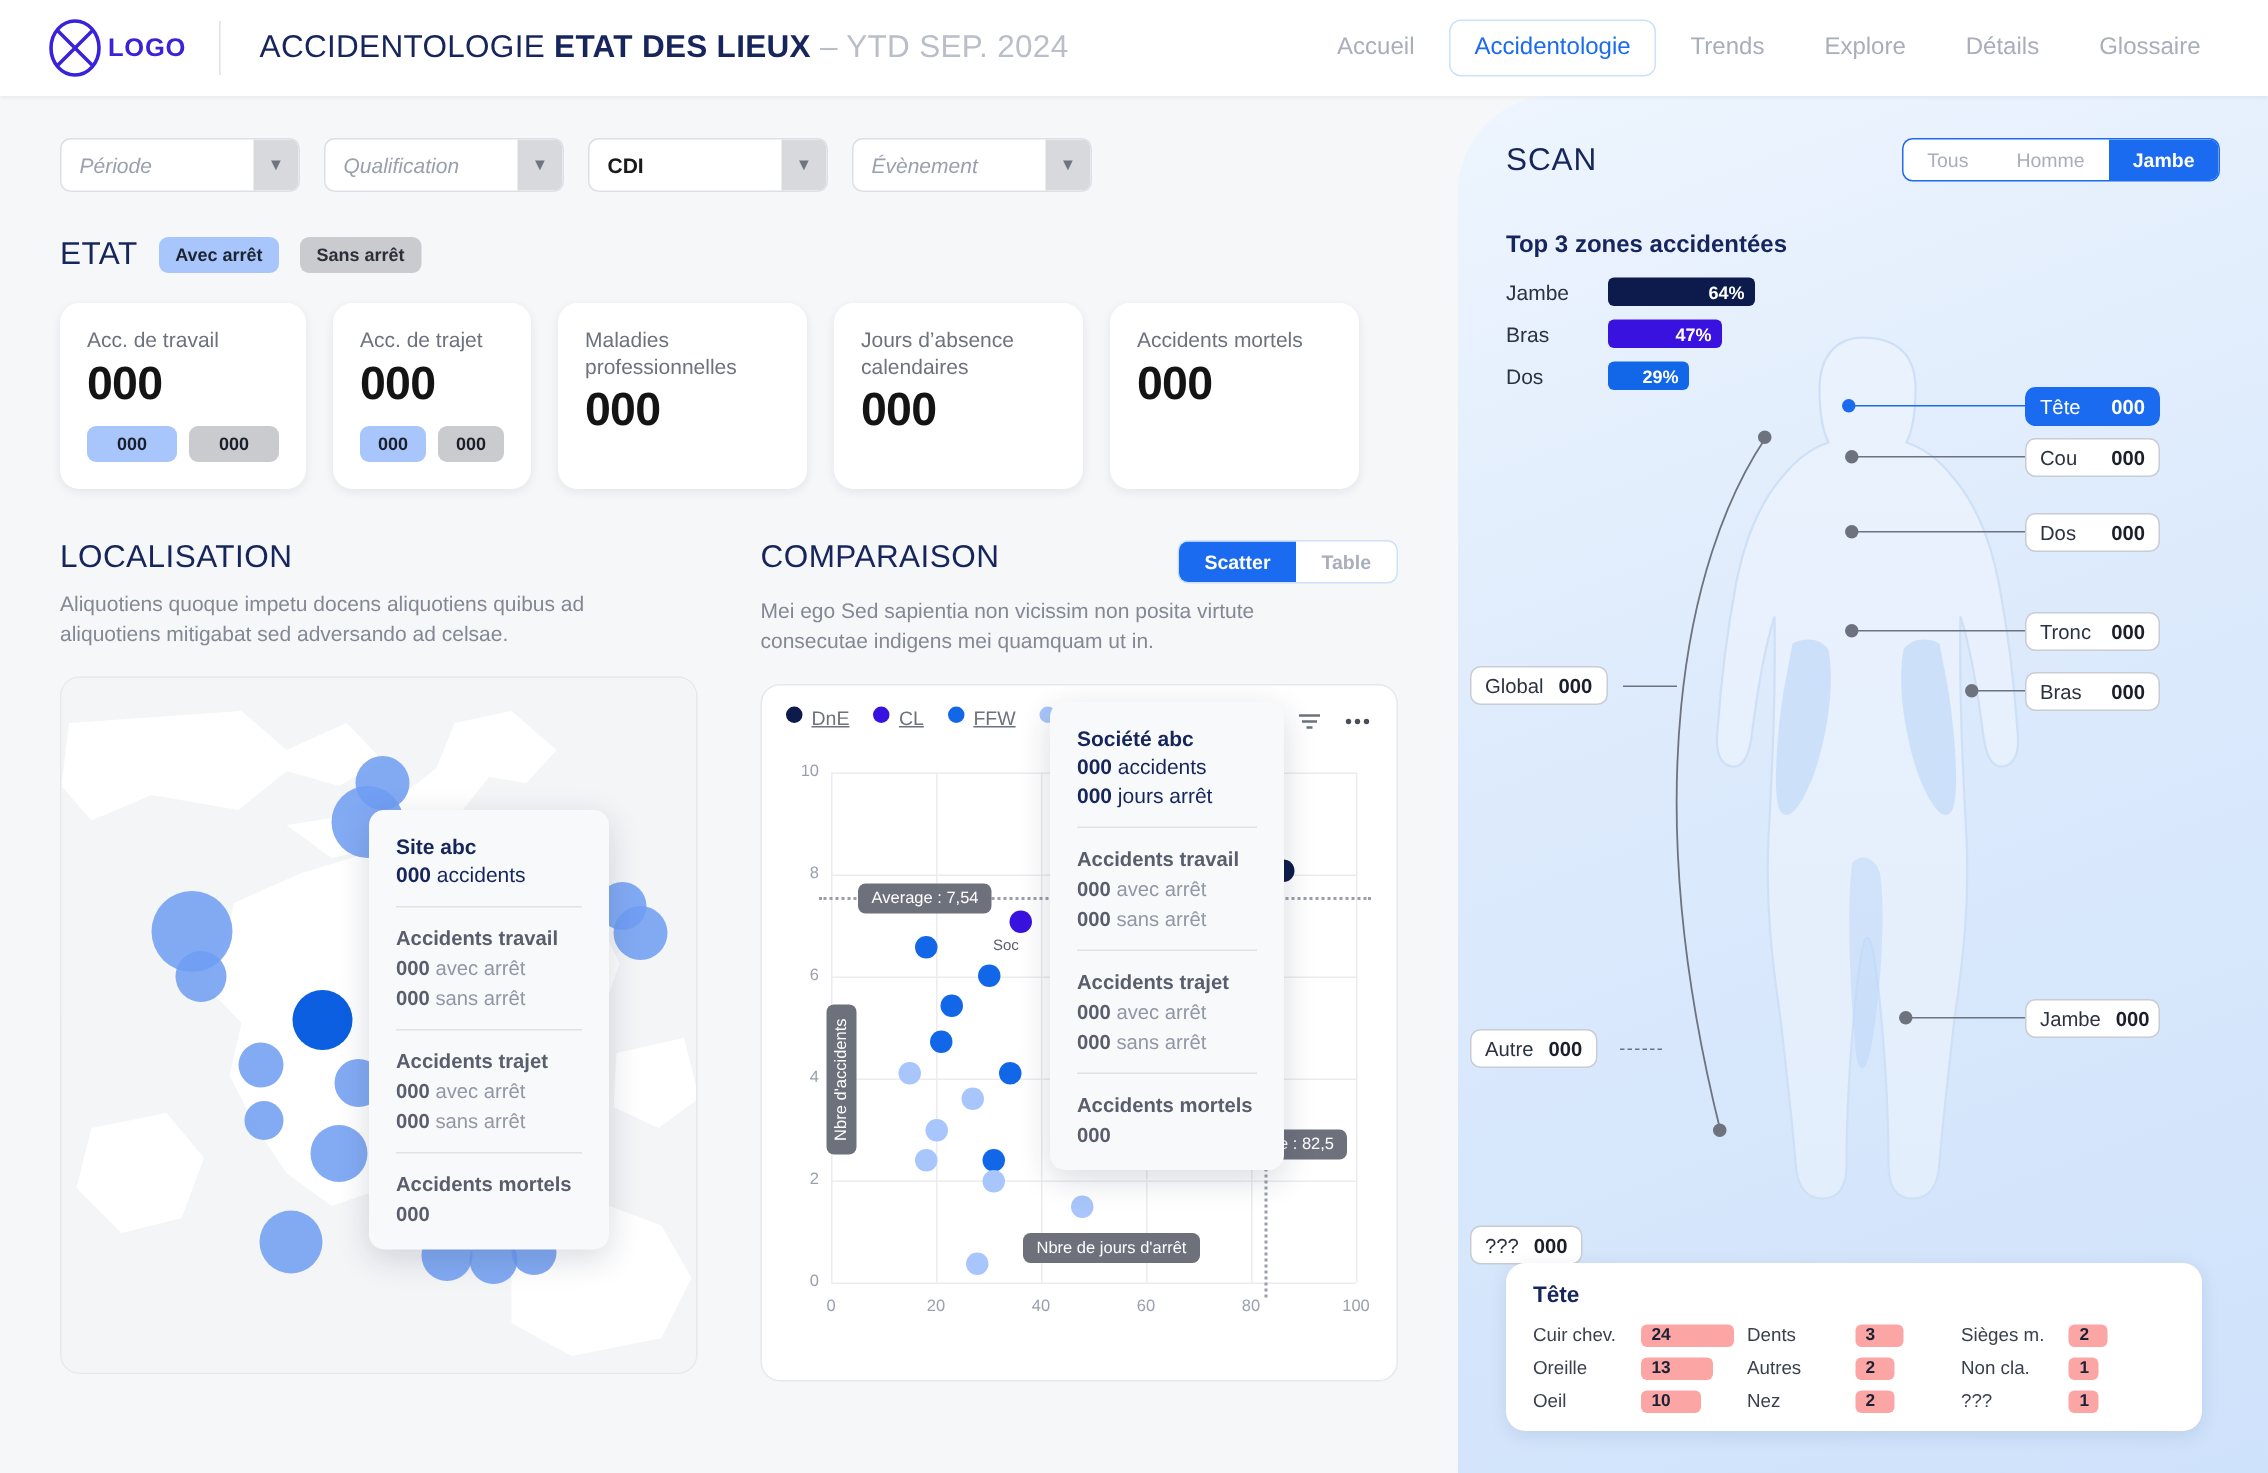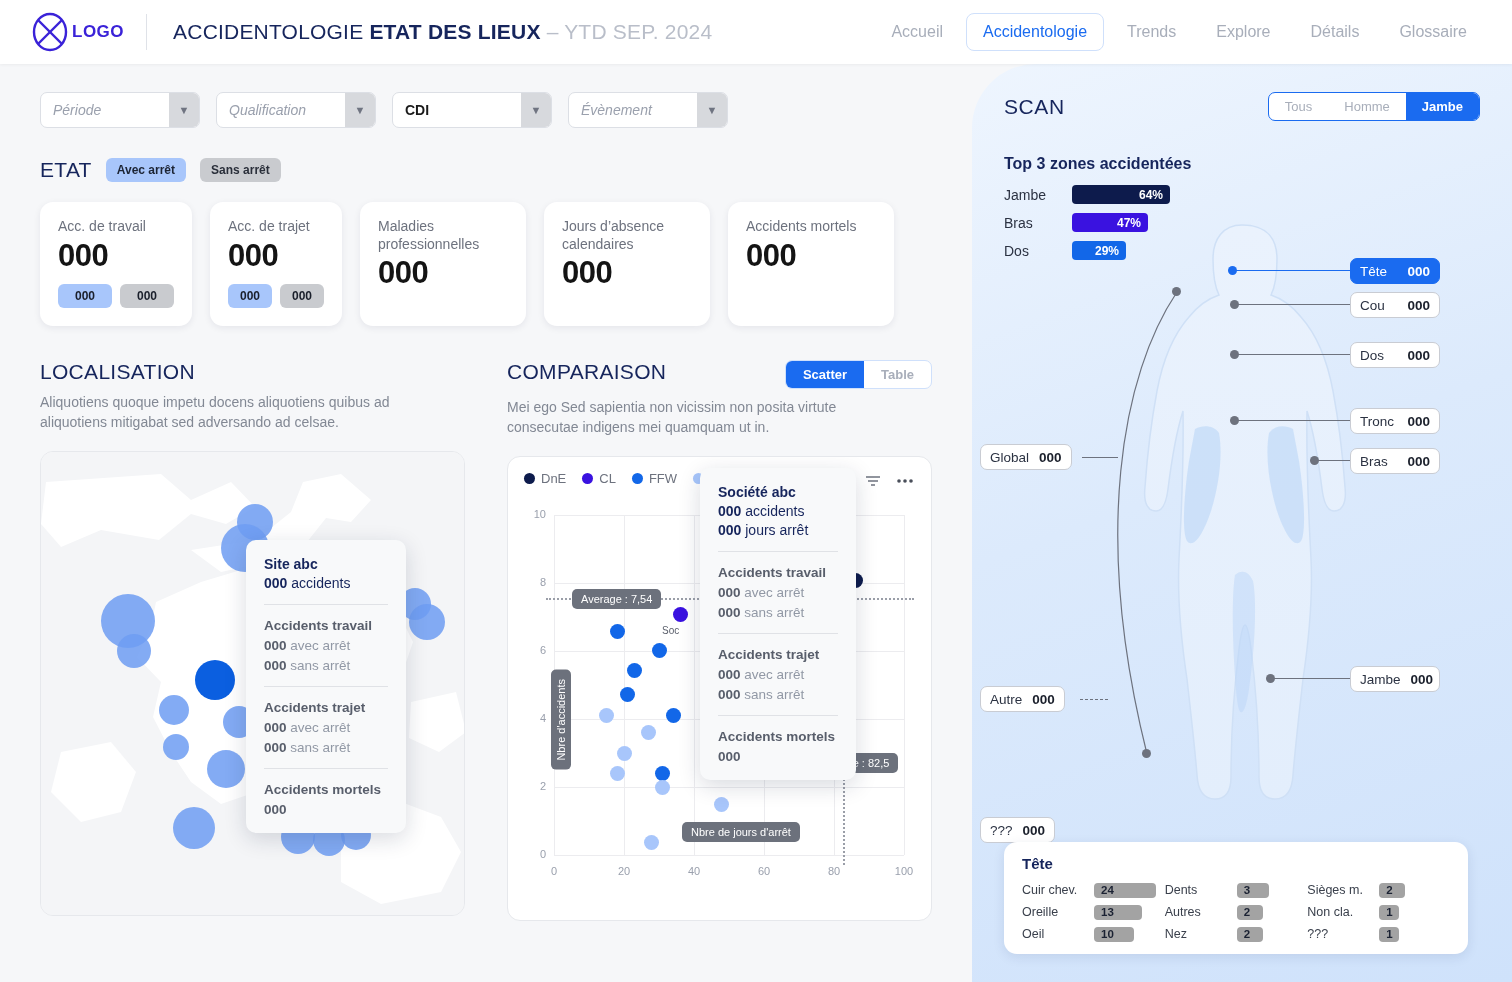--- a/index.html
+++ b/index.html
@@ -60,21 +60,21 @@
   .section-title { font-size:21px; color:#16255c; letter-spacing:.3px; }
   .pill { font-size:12px; padding:5px 11px; border-radius:6px; font-weight:600; }
   .pill.blue { background:#a8c6fb; color:#1c2434; }
   .pill.grey { background:#c9cbcf; color:#2a2f3a; }
 
   .kpis { display:flex; gap:18px; }
   .kpi {
     background:#fff; border-radius:13px; padding:16px 18px 18px;
     box-shadow:0 2px 7px rgba(20,30,60,.08); position:relative;
   }
-  .kpi.w1 { width:152px; height:124px; }
+  .kpi.w1 { width:164px; height:124px; }
   .kpi.w2 { width:132px; height:124px; }
   .kpi.w3 { width:166px; height:124px; }
   .kpi.w4 { width:166px; height:124px; }
   .kpi.w5 { width:166px; height:124px; }
   .kpi-label { font-size:14px; color:#6d727e; line-height:1.25; }
   .kpi-value { font-size:31px; font-weight:bold; color:#141414; letter-spacing:-.5px; margin-top:2px; }
   .kpi-sub { display:flex; gap:8px; margin-top:10px; }
   .kpi-chip { font-size:12px; font-weight:bold; padding:5px 0; width:64px; text-align:center; border-radius:6px; color:#1a1f2b; }
   .kpi-chip.blue { background:#a8c6fb; }
   .kpi-chip.grey { background:#c9cbcf; }
@@ -107,21 +107,21 @@
   .tt-line { font-size:14px; color:#16255c; margin-top:3px; }
   .tt-line b { font-weight:bold; }
   .tt-sep { height:1px; background:#e0e2e6; margin:13px 0; }
   .tt-h { font-size:13.5px; font-weight:bold; color:#585e6b; }
   .tt-r { font-size:13.5px; color:#9198a5; margin-top:5px; }
   .tt-r b { color:#585e6b; font-weight:bold; }
 
   
   .chart-card { height:465px; background:#fff; }
   .legend { display:flex; gap:16px; align-items:center; padding:14px 16px 0 16px; }
-  .lg { display:flex; align-items:center; gap:6px; font-size:13px; color:#6d727e; }
+  .lg { display:flex; gap:6px; font-size:13px; color:#6d727e;text-decoration:underline; }
   .lg .dot { width:11px; height:11px; border-radius:50%; }
   .chart-tools { position:absolute; top:9px; right:10px; display:flex; align-items:center; }
   .tool-btn { width:32px; height:30px; display:flex; align-items:center; justify-content:center; }
   .plot { position:absolute; left:46px; top:58px; width:350px; height:340px; }
   .gridline { position:absolute; background:#ececef; }
   .ytick { position:absolute; font-size:11px; color:#9aa0ad; text-align:right; width:22px; }
   .xtick { position:absolute; font-size:11px; color:#9aa0ad; text-align:center; width:26px; }
   .pt { position:absolute; width:15px; height:15px; border-radius:50%; }
   .avg-badge {
     position:absolute; background:#6c717c; color:#fff; font-size:11px;
@@ -168,21 +168,21 @@
   .detail-card {
     position:absolute; left:32px; bottom:28px; width:464px; height:112px;
     background:#fff; border-radius:13px; padding:13px 18px;
     box-shadow:0 3px 12px rgba(20,40,90,.10);
   }
   .detail-title { font-size:15px; font-weight:bold; color:#16255c; margin-bottom:7px; }
   .detail-grid { display:flex; gap:0; }
   .dg-col { width:155px; }
   .dg-row { display:flex; align-items:center; height:22px; }
   .dg-lbl { width:72px; font-size:12.5px; color:#3a404c; }
-  .dg-bar { height:15px; border-radius:4px; background:#a3a3a3; display:flex; align-items:center; padding-left:7px; font-size:11.5px; font-weight:bold; color:#1b2233; }
+  .dg-bar { height:15px; border-radius:4px; background:#fca5a5; display:flex; align-items:center; padding-left:7px; font-size:11.5px; font-weight:bold; color:#1b2233; }
 </style>
 </head>
 <body>
 
 <div class="app">
 
   <div class="header">
     <div class="logo-wrap">
       <span class="logo-mark">
         <svg width="44" height="44" viewBox="0 0 44 44">

